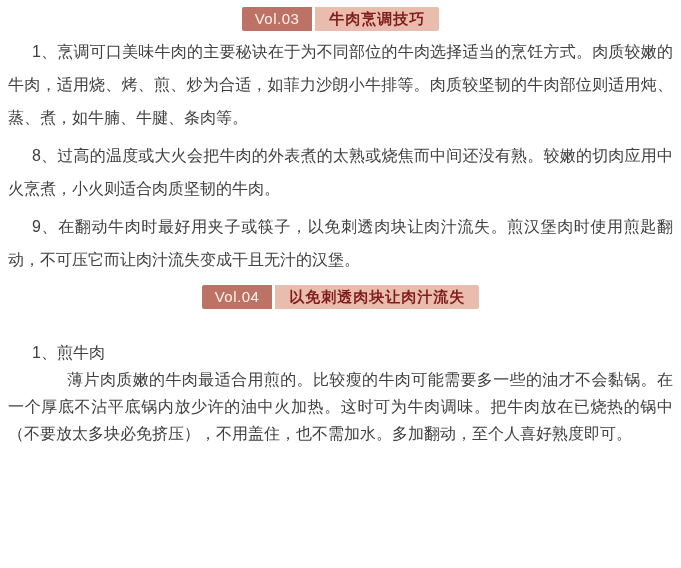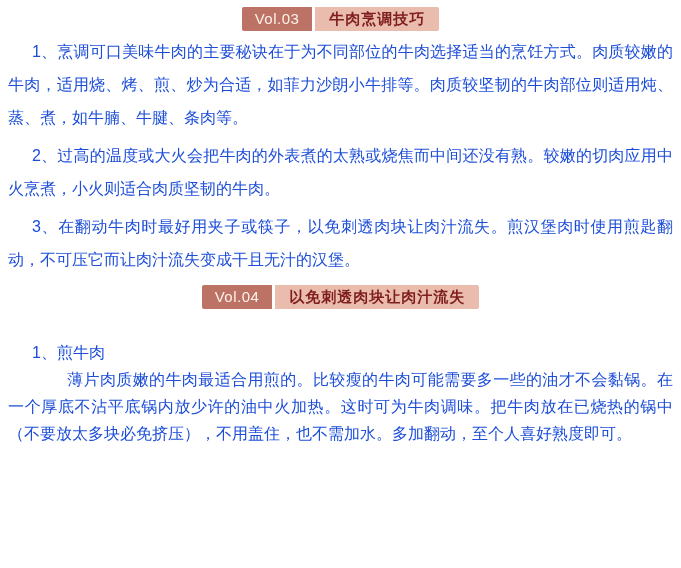--- a/index.html
+++ b/index.html
@@ -41,21 +41,21 @@
     font-weight: bold;
     font-size: 15px;
     line-height: 24px;
     padding: 0 14px;
     margin-left: 3px;
     border-radius: 0 2px 2px 0;
     letter-spacing: 1px;
   }
   .content {
     margin: 4px 8px 0 8px;
-    color: #1d4ed8;
+    color: #404040;
     font-size: 16px;
     line-height: 33px;
     text-align: justify;
   }
   .content p {
     margin: 0 0 5px 0;
     text-indent: 1.5em;
   }
   .section-2 {
     margin-top: 9px;
@@ -78,22 +78,22 @@
 
 <div class="page">
 
   <div class="section section-1">
     <div class="section-header">
       <span class="vol-badge">Vol.03</span>
       <span class="header-title">牛肉烹调技巧</span>
     </div>
     <div class="content">
       <p>1、烹调可口美味牛肉的主要秘诀在于为不同部位的牛肉选择适当的烹饪方式。肉质较嫩的牛肉，适用烧、烤、煎、炒为合适，如菲力沙朗小牛排等。肉质较坚韧的牛肉部位则适用炖、蒸、煮，如牛腩、牛腱、条肉等。</p>
-      <p>2、过高的温度或大火会把牛肉的外表煮的太熟或烧焦而中间还没有熟。较嫩的切肉应用中火烹煮，小火则适合肉质坚韧的牛肉。</p>
-      <p>3、在翻动牛肉时最好用夹子或筷子，以免刺透肉块让肉汁流失。煎汉堡肉时使用煎匙翻动，不可压它而让肉汁流失变成干且无汁的汉堡。</p>
+      <p>8、过高的温度或大火会把牛肉的外表煮的太熟或烧焦而中间还没有熟。较嫩的切肉应用中火烹煮，小火则适合肉质坚韧的牛肉。</p>
+      <p>9、在翻动牛肉时最好用夹子或筷子，以免刺透肉块让肉汁流失。煎汉堡肉时使用煎匙翻动，不可压它而让肉汁流失变成干且无汁的汉堡。</p>
     </div>
   </div>
 
   <div class="section section-2">
     <div class="section-header">
       <span class="vol-badge">Vol.04</span>
       <span class="header-title">以免刺透肉块让肉汁流失</span>
     </div>
     <div class="content step-content">
       <p class="step-heading">1、煎牛肉</p>

